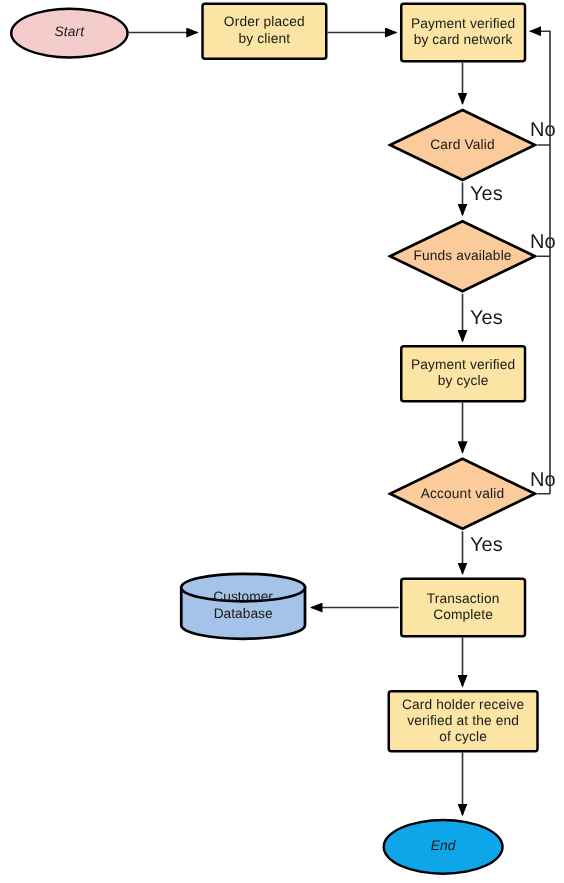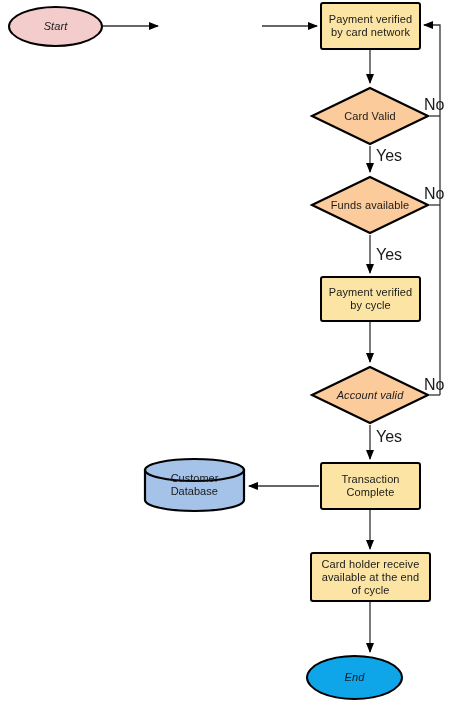--- a/index.html
+++ b/index.html
@@ -78,20 +78,21 @@
   }
   .db .dblabel {
     position: absolute;
     left: 0;
     top: 0;
     width: 100%;
     height: 100%;
     display: flex;
     align-items: center;
     justify-content: center;
+    text-align: center;
     z-index: 2;
     font-size: 11px;
     line-height: 13px;
     color: #1a1a1a;
   }
   .edge-label {
     position: absolute;
     font-size: 16px;
     color: #1a1a1a;
     line-height: 12px;
@@ -136,20 +137,26 @@
       <path d="M430,395 L440,395"></path>
 
       <path d="M440,395 L440,25 L424,25" marker-end="url(#ah)"></path>
     </g>
   </svg>
 
   <div class="node terminator" style="left:8px; top:6px; width:95px; height:41px; background:#f4cccc;">
     <span>Start</span>
   </div>
 
+  <div class="node process" style="left:161px; top:2px; width:101px; height:46px; background:#fce5a4;">
+    <span>
+      <span>Order placed</span><br>
+      <span>by client</span>
+    </span>
+  </div>
 
   <div class="node process" style="left:320px; top:2px; width:101px; height:48px; background:#fce5a4;">
     <span>
       <span>Payment verified</span><br>
       <span>by card network</span>
     </span>
   </div>
 
   <div class="node decision" style="left:310px; top:175px; width:120px; height:60px;">
     <svg class="dshape" viewBox="0 0 120 60" preserveAspectRatio="none">
@@ -165,21 +172,21 @@
     <span class="dlabel">Card Valid</span>
   </div>
 
   <div class="node process" style="left:320px; top:276px; width:101px; height:46px; background:#fce5a4;">
     <span>
       <span>Payment verified</span><br>
       <span>by cycle</span>
     </span>
   </div>
 
-  <div class="node decision" style="left:310px; top:365px; width:120px; height:60px;font-style:italic;">
+  <div class="node decision" style="left:310px; top:365px; width:120px; height:60px;">
     <svg class="dshape" viewBox="0 0 120 60" preserveAspectRatio="none">
       <polygon points="60,2 118,30 60,58 2,30" fill="#fbcb9c" stroke="#000000" stroke-width="2.2"></polygon>
     </svg>
     <span class="dlabel">Account valid</span>
   </div>
 
   <div class="db" style="left:143px; top:457px; width:103px; height:56px;">
     <svg class="dbshape" viewBox="0 0 103 56" preserveAspectRatio="none">
       <path d="M2,13 L2,43 A 49.5 11 0 0 0 101,43 L101,13 Z" fill="#a5c2e8" stroke="#000000" stroke-width="2.2"></path>
       <ellipse cx="51.5" cy="13" rx="49.5" ry="11" fill="#a5c2e8" stroke="#000000" stroke-width="2.2"></ellipse>
@@ -195,21 +202,21 @@
   <div class="node process" style="left:320px; top:462px; width:101px; height:48px; background:#fce5a4;justify-content:center;">
     <span>
       <span>Transaction</span><br>
       <span>Complete</span>
     </span>
   </div>
 
   <div class="node process" style="left:310px; top:552px; width:121px; height:50px; background:#fce5a4;">
     <span>
       <span>Card holder receive</span><br>
-      <span>available at the end</span><br>
+      <span>verified at the end</span><br>
       <span>of cycle</span>
     </span>
   </div>
 
   <div class="node terminator" style="left:306px; top:655px; width:97px; height:45px; background:#0ea5e9;">
     <span>End</span>
   </div>
 
   <div class="edge-label" style="left:424px; top:99px;">No</div>
   <div class="edge-label" style="left:376px; top:150px;">Yes</div>

